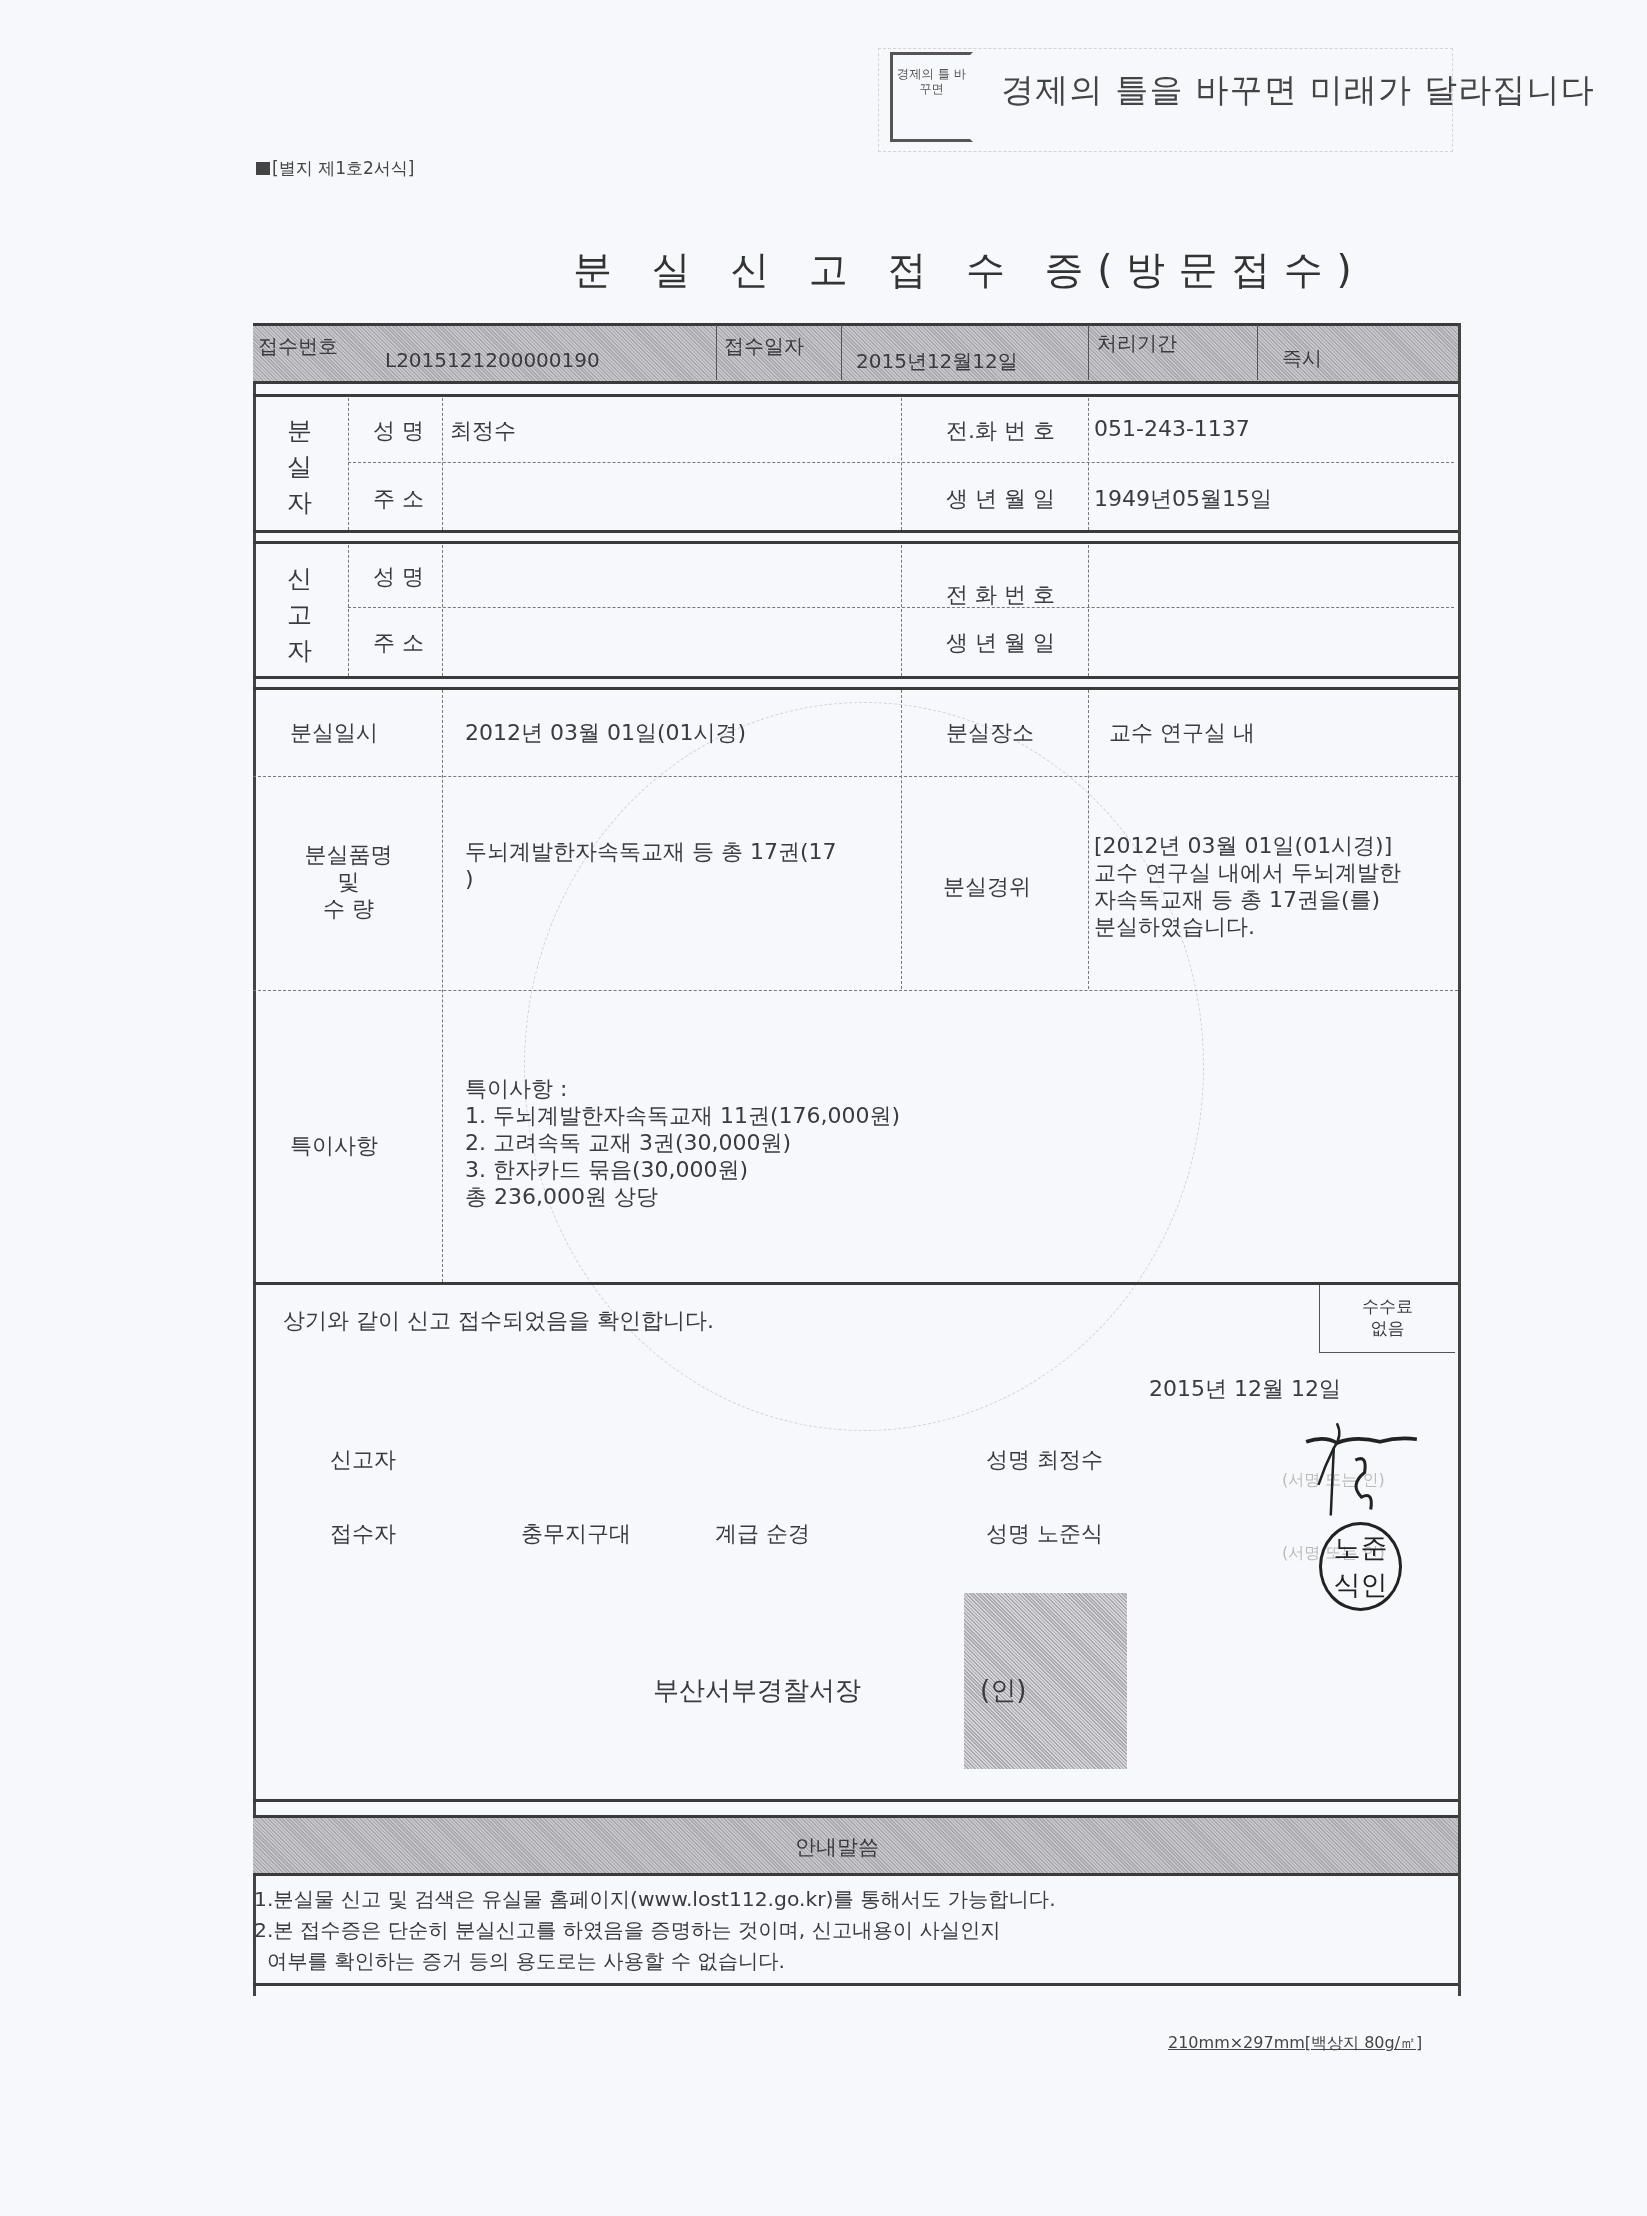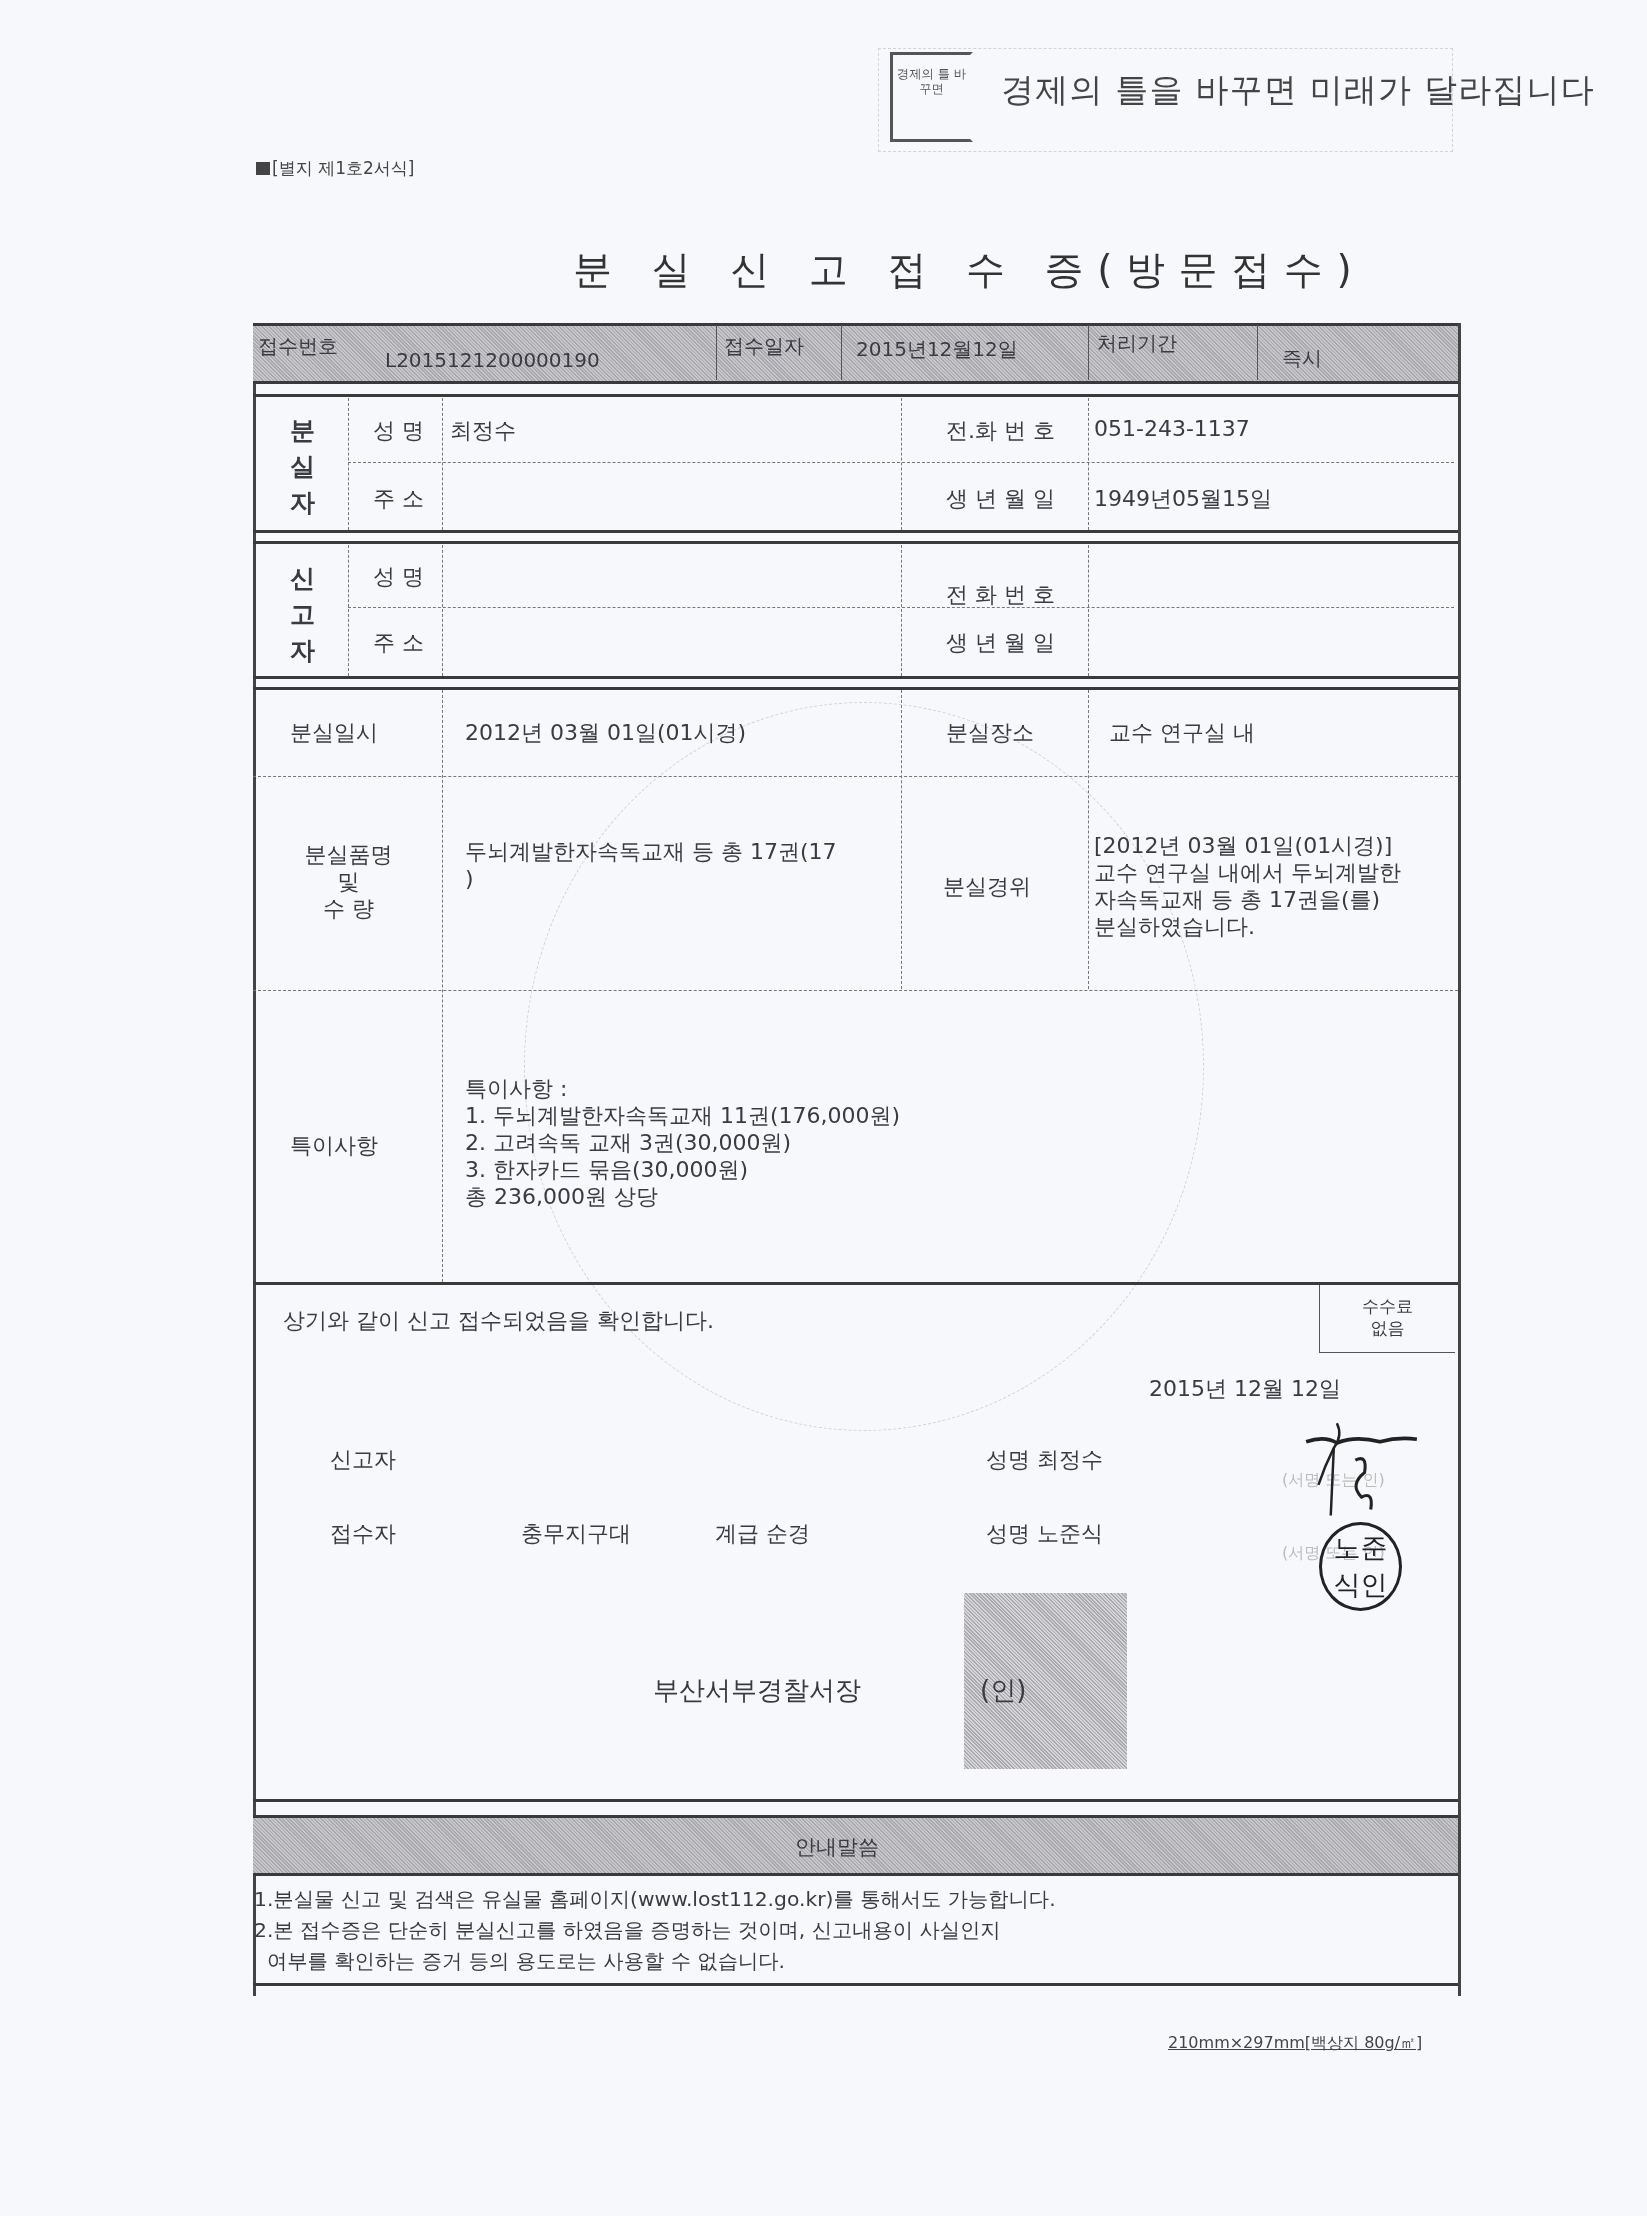--- a/index.html
+++ b/index.html
@@ -11,21 +11,21 @@
   .banner-text{left:1001px;top:68px;font-size:33px;color:#444;letter-spacing:1.2px;}
   .form-code{left:256px;top:157px;font-size:17px;color:#444;}
   .form-code .sq{display:inline-block;width:13.6px;height:13.6px;background:#444;margin-right:2.5px;vertical-align:-1.2px;}
   .title{left:573px;top:243px;font-size:39px;letter-spacing:13.6px;color:#333;}
   .table{left:253px;top:323px;width:1202px;height:1673px;border-left:3.7px solid #444;border-right:3.7px solid #444;}
   .hline{position:absolute;left:253px;width:1205px;border-top:3.7px solid #3a3a3a;}
   .dline{position:absolute;border-top:1.2px dashed #777;}
   .vline{position:absolute;border-left:1.2px dashed #777;}
   .graybar{position:absolute;left:253px;width:1205px;background:repeating-linear-gradient(45deg,#a8a8ad 0 1.2px,#c8c8cc 1.2px 2.5px);}
   .cell{position:absolute;font-size:22px;color:#3a3a40;white-space:nowrap;}
-  .vert{position:absolute;font-size:25px;line-height:36px;width:31px;text-align:center;color:#3a3a40;font-weight:bold;}
+  .vert{position:absolute;font-size:25px;line-height:36px;width:31px;color:#3a3a40;}
   .multi{white-space:pre-line;line-height:27px;}
   .seal{position:absolute;left:964px;top:1593px;width:163px;height:176px;background:repeating-linear-gradient(45deg,#a9a9ae 0 1.2px,#d6d6da 1.2px 2.5px);}
   .fee-box{position:absolute;left:1319px;top:1285px;width:136px;height:68px;border-left:1.2px solid #555;border-bottom:1.8px solid #555;text-align:center;font-size:17px;line-height:22px;padding-top:10px;box-sizing:border-box;}
   .stamp{position:absolute;left:1319px;top:1522px;width:83px;height:89px;border:3.1px solid #222;border-radius:50%;font-size:27px;text-align:center;line-height:37px;color:#222;box-sizing:border-box;padding-top:3.7px;}
   .sign{position:absolute;left:1300px;top:1417px;width:123px;height:111px;}
   .emblem{position:absolute;left:524px;top:702px;width:678px;height:727px;border:1.8px dashed #d0d0d6;border-radius:50%;}
   .footer-size{left:1168px;top:2033px;font-size:16px;color:#444;text-decoration:underline;}
 </style>
 </head>
 <body>
@@ -44,21 +44,21 @@
 <div class="graybar" style="top:325px;height:57px;"></div>
 <div class="hline" style="top:323px;"></div>
 <div class="hline" style="top:381px;"></div>
 <div class="vline" style="left:716px;top:325px;height:55px;border-left:1.2px solid #555;"></div>
 <div class="vline" style="left:841px;top:325px;height:55px;border-left:1.2px solid #555;"></div>
 <div class="vline" style="left:1088px;top:325px;height:55px;border-left:1.2px solid #555;"></div>
 <div class="vline" style="left:1257px;top:325px;height:55px;border-left:1.2px solid #555;"></div>
 <div class="cell" style="left:258px;top:333px;font-size:20px;">접수번호</div>
 <div class="cell" style="left:385px;top:348px;font-size:20px;">L2015121200000190</div>
 <div class="cell" style="left:724px;top:333px;font-size:20px;">접수일자</div>
-<div class="cell" style="left:856px;top:336px;font-size:20px;">2015년12월12일</div>
+<div class="cell" style="left:856px;top:348px;font-size:20px;">2015년12월12일</div>
 <div class="cell" style="left:1097px;top:330px;font-size:20px;">처리기간</div>
 <div class="cell" style="left:1282px;top:345px;font-size:20px;">즉시</div>
 
 <div class="hline" style="top:394px;"></div>
 <div class="hline" style="top:530px;"></div>
 <div class="dline" style="left:348px;top:462px;width:1106px;"></div>
 <div class="vline" style="left:348px;top:398px;height:132px;"></div>
 <div class="vline" style="left:442px;top:398px;height:132px;"></div>
 <div class="vline" style="left:901px;top:398px;height:132px;"></div>
 <div class="vline" style="left:1088px;top:398px;height:132px;"></div>

